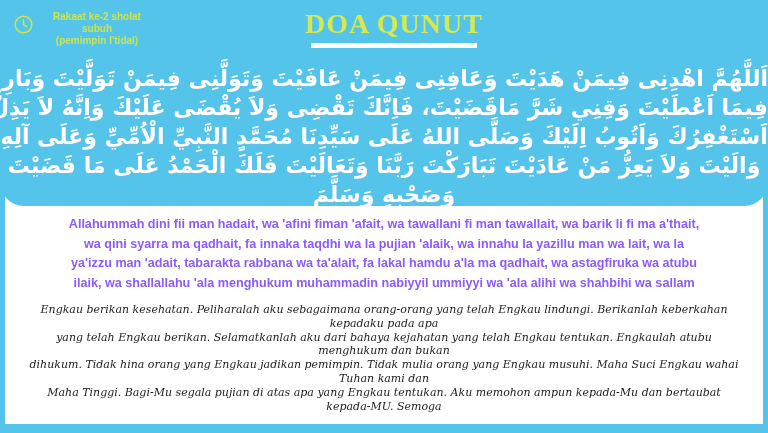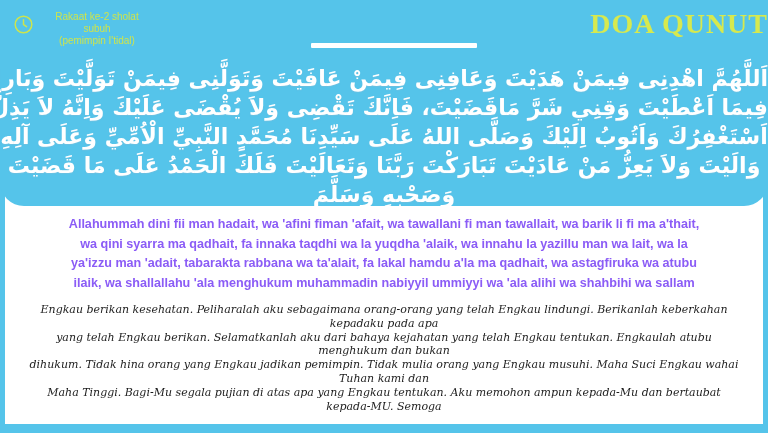--- a/index.html
+++ b/index.html
@@ -14,23 +14,23 @@
   .frame-bottom{position:absolute;left:0;right:0;bottom:0;height:9px;background:#55c4ea;z-index:0;}
   
   .panel{
     position:absolute;top:0;left:0;width:768px;height:206px;
     background:#55c4ea;border-radius:0 0 24px 24px;overflow:hidden;z-index:1;
   }
   
   .badge{position:absolute;top:11px;left:13px;display:flex;align-items:flex-start;color:#cde44d;}
   .badge .icon{width:21px;height:21px;margin-top:3px;flex:0 0 auto;}
   .badge .icon svg{width:100%;height:100%;display:block;}
-  .badge-text{margin-left:7px;text-align:center;font-size:10px;font-weight:normal;line-height:12px;width:112px;}
+  .badge-text{margin-left:7px;text-align:center;font-size:10px;font-weight:bold;line-height:12px;width:112px;}
   
-  .title-wrap{position:absolute;top:8px;left:0;right:0;text-align:right;padding-left:20px;}
+  .title-wrap{position:absolute;top:8px;left:0;right:0;text-align:center;padding-left:20px;}
   .title{
     font-family:"Liberation Serif",serif;font-weight:bold;font-size:28px;
     color:#d6e94f;letter-spacing:1px;line-height:32px;
   }
   .title-underline{width:166px;height:5px;background:#ffffff;margin:3px auto 0;border-radius:1px;}
   
   .arabic{
     position:absolute;top:64px;left:0;right:0;text-align:center;direction:rtl;
     color:#ffffff;font-family:"DejaVu Sans",sans-serif;font-weight:bold;
     font-size:22px;line-height:29px;
@@ -83,21 +83,21 @@
       <div>فِيمَا اَعْطَيْتَ وَقِنِي شَرَّ مَاقَضَيْتَ، فَاِنَّكَ تَقْضِى وَلاَ يُقْضَى عَلَيْكَ وَاِنَّهُ لاَ يَذِلُّ مَنْ</div>
       <div>اَسْتَغْفِرُكَ وَاَتُوبُ اِلَيْكَ وَصَلَّى اللهُ عَلَى سَيِّدِنَا مُحَمَّدٍ النَّبِيِّ الْاُمِّيِّ وَعَلَى آلِهِ</div>
       <div>وَالَيْتَ وَلاَ يَعِزُّ مَنْ عَادَيْتَ تَبَارَكْتَ رَبَّنَا وَتَعَالَيْتَ فَلَكَ الْحَمْدُ عَلَى مَا قَضَيْتَ</div>
       <div>وَصَحْبِهِ وَسَلَّمَ</div>
     </div>
 
   </div>
 
   <div class="translit">
     <div>Allahummah dini fii man hadait, wa 'afini fiman 'afait, wa tawallani fi man tawallait, wa barik li fi ma a'thait,</div>
-    <div>wa qini syarra ma qadhait, fa innaka taqdhi wa la yuqdha 'alaik, wa innahu la yazillu man wa lait, wa la</div>
+    <div>wa qini syarra ma qadhait, fa innaka taqdhi wa la pujian 'alaik, wa innahu la yazillu man wa lait, wa la</div>
     <div>ya'izzu man 'adait, tabarakta rabbana wa ta'alait, fa lakal hamdu a'la ma qadhait, wa astagfiruka wa atubu</div>
     <div>ilaik, wa shallallahu 'ala menghukum muhammadin nabiyyil ummiyyi wa 'ala alihi wa shahbihi wa sallam</div>
   </div>
 
   <div class="translation">
     <div>Engkau berikan kesehatan. Peliharalah aku sebagaimana orang-orang yang telah Engkau lindungi. Berikanlah keberkahan kepadaku pada apa</div>
     <div>yang telah Engkau berikan. Selamatkanlah aku dari bahaya kejahatan yang telah Engkau tentukan. Engkaulah atubu menghukum dan bukan</div>
     <div>dihukum. Tidak hina orang yang Engkau jadikan pemimpin. Tidak mulia orang yang Engkau musuhi. Maha Suci Engkau wahai Tuhan kami dan</div>
     <div>Maha Tinggi. Bagi-Mu segala pujian di atas apa yang Engkau tentukan. Aku memohon ampun kepada-Mu dan bertaubat kepada-MU. Semoga</div>
 

